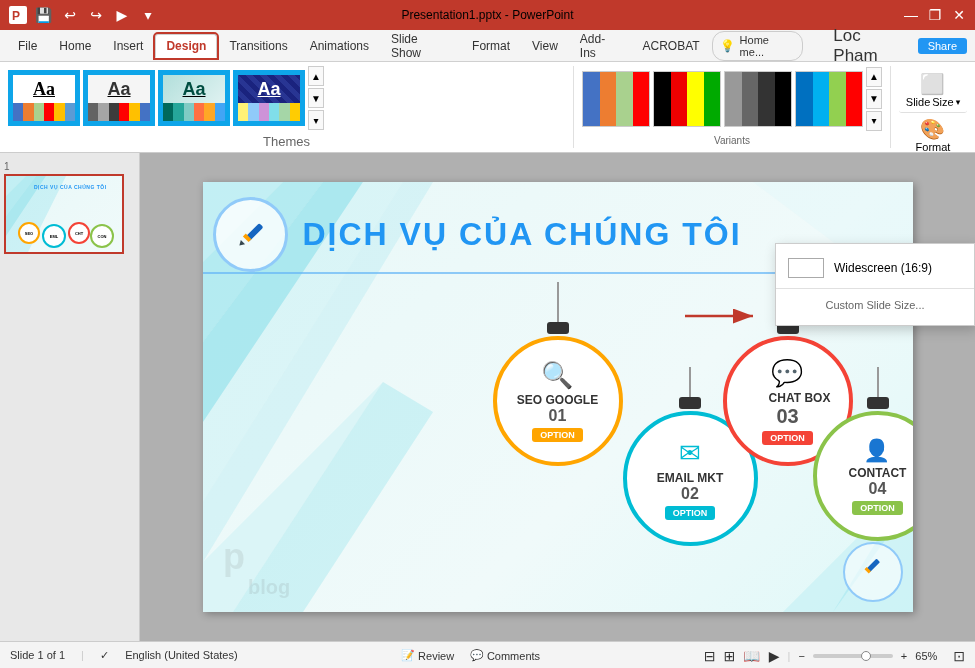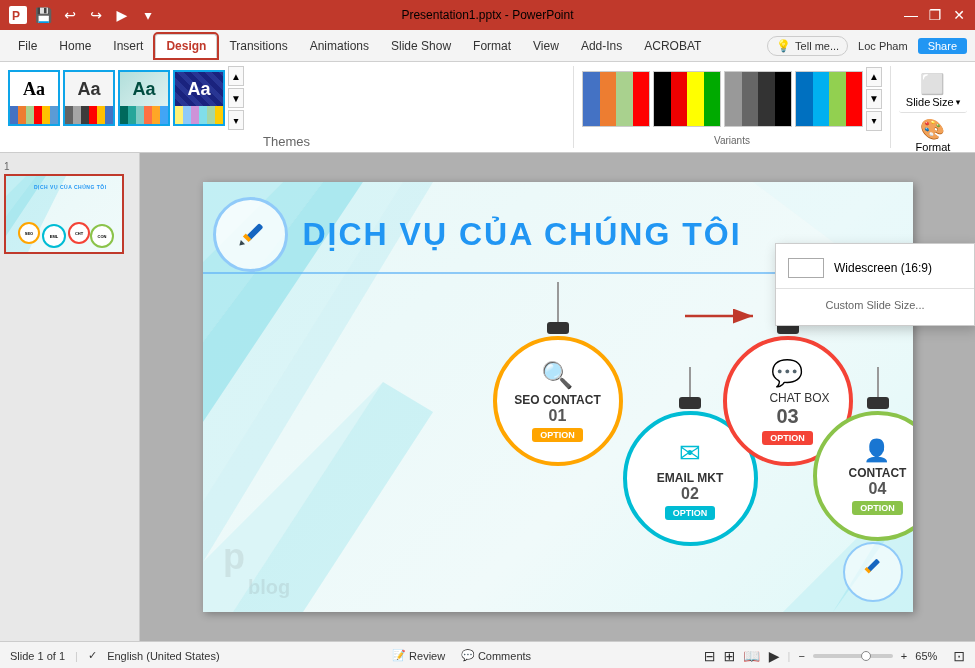--- a/index.html
+++ b/index.html
@@ -21,21 +21,21 @@
     .title-bar-btn { width: 16px; height: 16px; cursor: pointer; display: flex; align-items: center; justify-content: center; font-size: 14px; }
 
     
     .ribbon { background: #0369a1; border-bottom: 1px solid #ccc; }
     .ribbon-tabs { display: flex; align-items: center; background: #f4f4f4; border-bottom: 1px solid #d0d0d0; height: 32px; padding: 0 8px; gap: 2px; }
     .ribbon-tab { padding: 4px 10px; font-size: 12px; cursor: pointer; color: #333; border-radius: 3px 3px 0 0; }
     .ribbon-tab.design-active { background: white; color: #c0392b; border: 1px solid #d0d0d0; border-bottom: 1px solid white; font-weight: 600; outline: 2px solid #c0392b; }
 
     .ribbon-content { display: flex; align-items: stretch; padding: 4px 8px; gap: 4px; height: 90px; background: white; }
     .ribbon-group-label { font-size: 10px; color: #666; margin-top: auto; padding-top: 2px; padding-bottom: 2px; }
-    .theme-item { width: 52px; height: 56px; border: 2px solid #0ea5e9; cursor: pointer; background: #fff; display: flex; align-items: center; justify-content: center; font-size: 18px; font-weight: bold; position: relative; overflow: hidden; }
+    .theme-item { width: 72px; height: 56px; border: 5px solid #0ea5e9; cursor: pointer; background: #fff; display: flex; align-items: center; justify-content: center; font-size: 18px; font-weight: bold; position: relative; overflow: hidden; text-decoration: underline; }
     .theme-scroll-btn { width: 16px; height: 56px; border: 1px solid #ccc; background: #f9f9f9; cursor: pointer; display: flex; align-items: center; justify-content: center; font-size: 10px; }
     .variant-item { width: 68px; height: 56px; border: 1px solid #ccc; cursor: pointer; background: #fff; overflow: hidden; }
     .ribbon-big-btn { display: flex; flex-direction: column; align-items: center; justify-content: center; padding: 4px 8px; cursor: pointer; border-radius: 3px; width: 68px; }
 
     
     .main-area { display: flex; height: calc(668px - 30px - 32px - 90px - 28px); }
 
     
     .slide-panel { width: 140px; background: #e8e8e8; border-right: 1px solid #ccc; padding: 8px 4px; overflow-y: auto; }
     .slide-thumb { border: 2px solid #c0392b; background: white; cursor: pointer; margin-bottom: 4px; position: relative; }
@@ -48,21 +48,21 @@
     
     .slide-size-dropdown { position: absolute; right: 0; top: 90px; width: 200px; background: white; border: 1px solid #ccc; box-shadow: 2px 4px 12px rgba(0,0,0,0.2); z-index: 100; padding: 8px 0; }
     .dropdown-option { display: flex; align-items: center; padding: 6px 12px; cursor: pointer; gap: 10px; }
     .dropdown-option.selected { background: #f0f0f0; }
     .dropdown-rect { width: 28px; height: 20px; border: 1px solid #aaa; background: white; flex-shrink: 0; }
     .dropdown-divider { height: 1px; background: #e0e0e0; margin: 4px 0; }
     .dropdown-link { padding: 6px 12px; color: #666; cursor: pointer; text-align: center; font-size: 11px; }
 
     
     .status-bar { height: 28px; background: #f4f4f4; border-top: 1px solid #ccc; display: flex; align-items: center; padding: 0 10px; gap: 16px; font-size: 11px; color: #333; }
-    .status-left { display: flex; align-items: center; gap: 10px; }
+    .status-left { display: flex; align-items: flex-start; gap: 16px; }
     .status-center { flex: 1; display: flex; align-items: center; justify-content: center; gap: 16px; }
     .status-right { display: flex; align-items: center; gap: 8px; }
     .zoom-bar { width: 80px; height: 4px; background: #ccc; border-radius: 2px; position: relative; cursor: pointer; }
     .zoom-thumb { width: 10px; height: 10px; background: white; border: 1px solid #888; border-radius: 50%; position: absolute; top: -3px; left: 60%; }
 
     
     .slide-bg { width: 100%; height: 100%; background: linear-gradient(135deg, #e8f8f8 0%, #f0fafa 60%, #e0f8f8 100%); position: relative; overflow: hidden; }
 
     
     .thumb-content { width: 100%; height: 100%; background: linear-gradient(135deg, #e8f8f8, #f0fafa); position: relative; overflow: hidden; display: flex; align-items: center; justify-content: center; }
@@ -109,23 +109,23 @@
     <div class="ribbon-tab">Transitions</div>
     <div class="ribbon-tab">Animations</div>
     <div class="ribbon-tab">Slide Show</div>
     <div class="ribbon-tab">Format</div>
     <div class="ribbon-tab">View</div>
     <div class="ribbon-tab">Add-Ins</div>
     <div class="ribbon-tab">ACROBAT</div>
     <div style="margin-left:auto; display:flex; align-items:center; gap:10px; color:#333;">
       <div style="display:flex;align-items:center;gap:4px;border:1px solid #ccc;border-radius:12px;padding:2px 8px;font-size:11px;cursor:pointer;">
         <span style="font-size:12px;">💡</span>
-        <span>Tell me...</span>
-      </div>
-      <div style="font-size:11px;">Loc Pham</div>
+        <span>Home me...</span>
+      </div>
+      <div style="font-size:17px;margin-left:20px;">Loc Pham</div>
       <div style="background:#2196F3;color:white;padding:2px 10px;border-radius:3px;font-size:11px;cursor:pointer;">Share</div>
     </div>
   </div>
 
   <div class="ribbon-content">
 
     <div style="display:flex;flex-direction:column;flex:1;">
       <div style="display:flex;align-items:center;gap:3px;flex:1;">
 
         <div class="theme-item" style="background:#fff;">
@@ -328,21 +328,21 @@
           <div style="font-size:32px;font-weight:900;color:#2196F3;letter-spacing:2px;padding-left:15px;font-family:Arial Black,Arial;">DỊCH VỤ CỦA CHÚNG TÔI</div>
         </div>
 
         <div style="position:absolute;top:90px;left:0;right:0;height:2px;background:#64B5F6;opacity:0.7;"></div>
 
         <div style="position:absolute;left:290px;top:100px;display:flex;flex-direction:column;align-items:center;">
           <div style="width:2px;height:40px;background:#999;"></div>
           <div style="width:22px;height:12px;background:#333;border-radius:3px;margin-bottom:2px;"></div>
           <div style="width:130px;height:130px;border-radius:50%;border:4px solid #FFA500;background:white;display:flex;flex-direction:column;align-items:center;justify-content:center;">
             <div style="font-size:26px;color:#FFA500;margin-bottom:2px;">🔍</div>
-            <div style="font-size:12px;font-weight:900;color:#333;text-align:center;">SEO CONTACT</div>
+            <div style="font-size:12px;font-weight:900;color:#333;text-align:center;">SEO GOOGLE</div>
             <div style="font-size:16px;font-weight:700;color:#555;">01</div>
             <div style="background:#FFA500;color:white;font-size:9px;padding:2px 8px;border-radius:3px;font-weight:bold;margin-top:3px;">OPTION</div>
           </div>
         </div>
 
         <div style="position:absolute;left:420px;top:185px;display:flex;flex-direction:column;align-items:center;">
           <div style="width:2px;height:30px;background:#999;"></div>
           <div style="width:22px;height:12px;background:#333;border-radius:3px;margin-bottom:2px;"></div>
           <div style="width:135px;height:135px;border-radius:50%;border:4px solid #00BCD4;background:white;display:flex;flex-direction:column;align-items:center;justify-content:center;">
             <div style="font-size:26px;color:#00BCD4;margin-bottom:2px;">✉</div>
@@ -350,21 +350,21 @@
             <div style="font-size:16px;font-weight:700;color:#555;">02</div>
             <div style="background:#00BCD4;color:white;font-size:9px;padding:2px 8px;border-radius:3px;font-weight:bold;margin-top:3px;">OPTION</div>
           </div>
         </div>
 
         <div style="position:absolute;left:520px;top:100px;display:flex;flex-direction:column;align-items:center;">
           <div style="width:2px;height:40px;background:#999;"></div>
           <div style="width:22px;height:12px;background:#333;border-radius:3px;margin-bottom:2px;"></div>
           <div style="width:130px;height:130px;border-radius:50%;border:4px solid #F44336;background:white;display:flex;flex-direction:column;align-items:center;justify-content:center;">
             <div style="font-size:26px;color:#F44336;margin-bottom:2px;">💬</div>
-            <div style="font-size:12px;font-weight:400;color:#333;text-align:center;padding-left:24px;">CHAT BOX</div>
+            <div style="font-size:12px;font-weight:700;color:#333;text-align:center;padding-left:24px;">CHAT BOX</div>
             <div style="font-size:20px;font-weight:700;color:#555;">03</div>
             <div style="background:#F44336;color:white;font-size:9px;padding:2px 8px;border-radius:3px;font-weight:bold;margin-top:3px;">OPTION</div>
           </div>
         </div>
 
         <div style="position:absolute;left:610px;top:185px;display:flex;flex-direction:column;align-items:center;">
           <div style="width:2px;height:30px;background:#999;"></div>
           <div style="width:22px;height:12px;background:#333;border-radius:3px;margin-bottom:2px;"></div>
           <div style="width:130px;height:130px;border-radius:50%;border:4px solid #8BC34A;background:white;display:flex;flex-direction:column;align-items:center;justify-content:center;">
             <div style="font-size:22px;color:#8BC34A;margin-bottom:2px;">👤</div>

